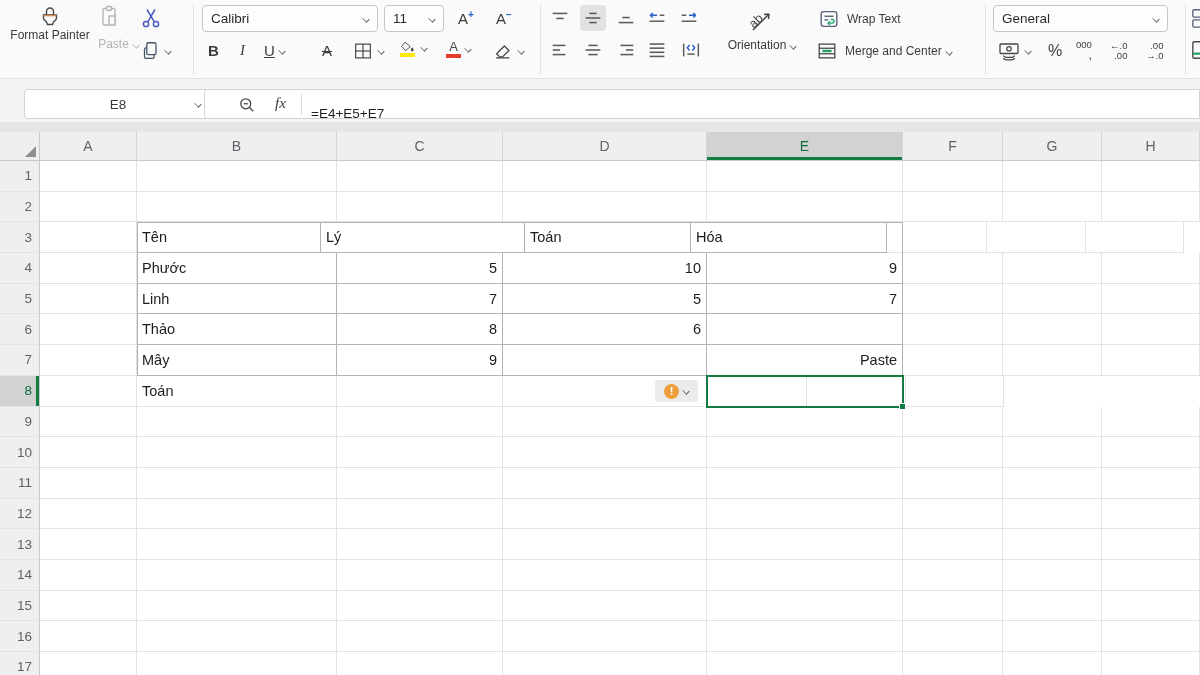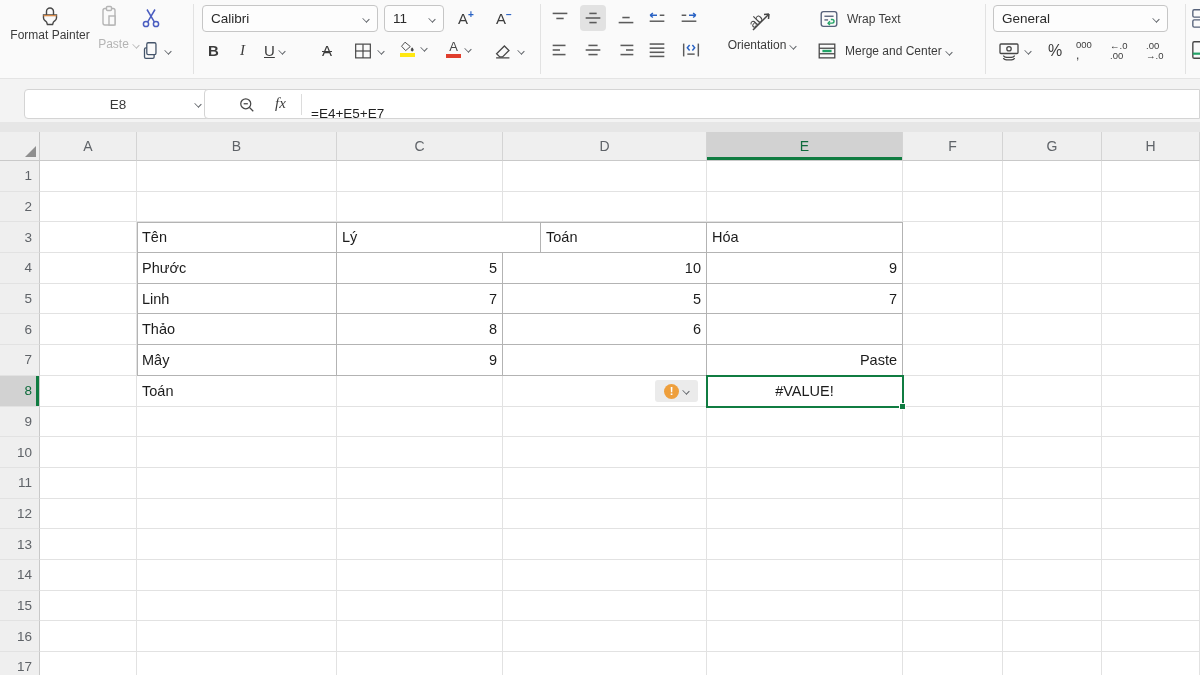--- a/index.html
+++ b/index.html
@@ -22,21 +22,21 @@
   .combo .val { flex:1; }
   .fmt-letter { font-size:15px; color:#3c3c3c; }
   .suptxt { font-size:10px; font-weight:bold; vertical-align:super; }
   .blue { color:#2962c4; }
   .colorbar { width:15px; height:3.5px; margin-top:-2px; }
 
   .alnico { width:26px; height:26px; display:flex; align-items:center; justify-content:center; border-radius:4px; }
   .alnico.sel { background:#e2e2e2; }
   .alnico svg { width:22px; height:22px; }
 
-  .twoLine { font-size:9.5px; line-height:10px; text-align:left; color:#3c3c3c; white-space:nowrap; }
+  .twoLine { font-size:9.5px; line-height:10px; text-align:right; color:#3c3c3c; white-space:nowrap; }
 
   .cutoff { position:absolute; width:22px; height:22px; }
 
   
   .fbar { position:absolute; top:78px; left:0; width:1200px; height:44px; background:#f3f3f3; border-top:1px solid #e4e4e4; }
   .namebox { position:absolute; left:24px; top:10px; width:188px; height:30px; background:#fff; border:1px solid #d4d4d4; border-radius:4px; display:flex; align-items:center; justify-content:center; font-size:13.5px; color:#3a3a3a; }
   .namebox .chev { position:absolute; right:10px; }
   .fxbox { position:absolute; left:204px; top:10px; width:996px; height:30px; background:#fff; border:1px solid #d4d4d4; border-radius:4px 0 0 4px; }
   .fxbox .mag { position:absolute; left:32px; top:5px; }
   .fxbox .fx { position:absolute; left:70px; top:5px; font-size:15px; font-style:italic; font-family:"Liberation Serif","DejaVu Serif",serif; color:#3a3a3a; }
@@ -392,21 +392,21 @@
         <div class="cell" style="width: 166px;"></div>
         <div class="cell" style="width: 204px;"></div>
         <div class="cell" style="width: 196px;"></div>
         <div class="cell" style="width: 100px;"></div>
         <div class="cell" style="width: 99px;"></div>
         <div class="cell" style="width: 98px;"></div>
       </div>
       <div class="gr" style="height: 30.7px;">
         <div class="rh">3</div>
         <div class="cell" style="width: 97px;"></div>
-        <div class="cell tb" style="width: 200px;">Tên</div>
+        <div class="cell tb" style="width: 184px;">Tên</div>
         <div class="cell tb" style="width: 204px;">Lý</div>
         <div class="cell tb" style="width: 166px;">Toán</div>
         <div class="cell tb" style="width: 196px;">Hóa</div>
         <div class="cell" style="width: 100px;"></div>
         <div class="cell" style="width: 99px;"></div>
         <div class="cell" style="width: 98px;"></div>
       </div>
       <div class="gr" style="height: 30.7px;">
         <div class="rh">4</div>
         <div class="cell" style="width: 97px;"></div>
@@ -450,21 +450,20 @@
         <div class="cell" style="width: 100px;"></div>
         <div class="cell" style="width: 99px;"></div>
         <div class="cell" style="width: 98px;"></div>
       </div>
       <div class="gr" style="height: 30.7px;">
         <div class="rh sel">8</div>
         <div class="cell" style="width: 97px;"></div>
         <div class="cell" style="width: 200px;">Toán</div>
         <div class="cell" style="width: 166px;"></div>
         <div class="cell" style="width: 204px;"></div>
-        <div class="cell ac" style="width: 196px;">#VALUE!</div>
         <div class="cell" style="width: 100px;"></div>
         <div class="cell" style="width: 99px;"></div>
         <div class="cell" style="width: 98px;"></div>
       </div>
       <div class="gr" style="height: 30.7px;">
         <div class="rh">9</div>
         <div class="cell" style="width: 97px;"></div>
         <div class="cell" style="width: 200px;"></div>
         <div class="cell" style="width: 166px;"></div>
         <div class="cell" style="width: 204px;"></div>

